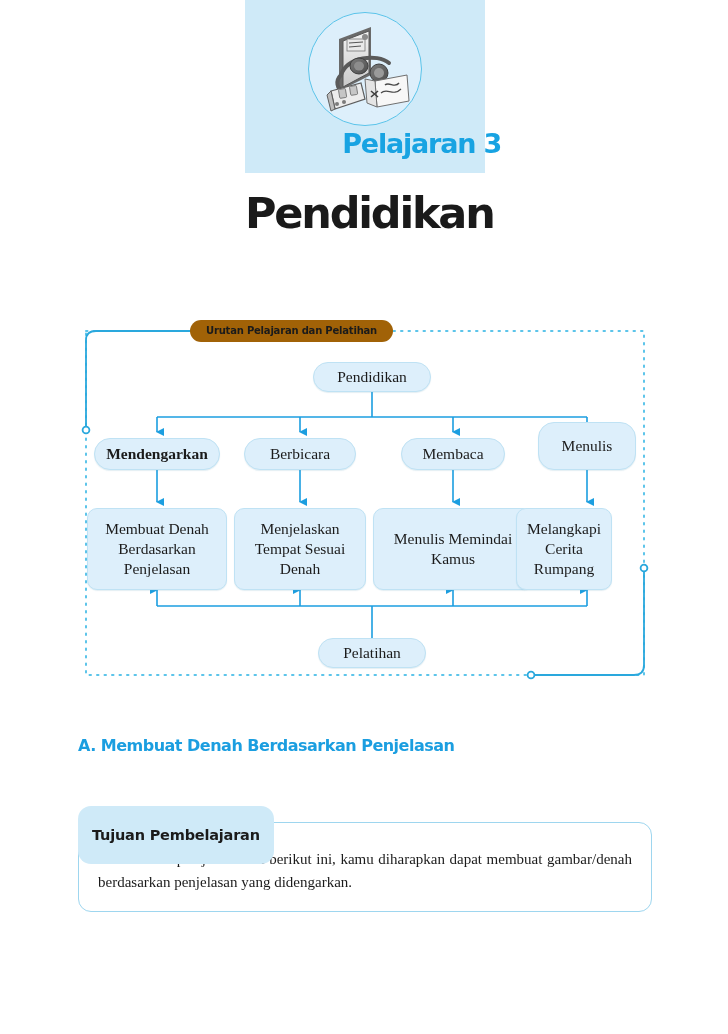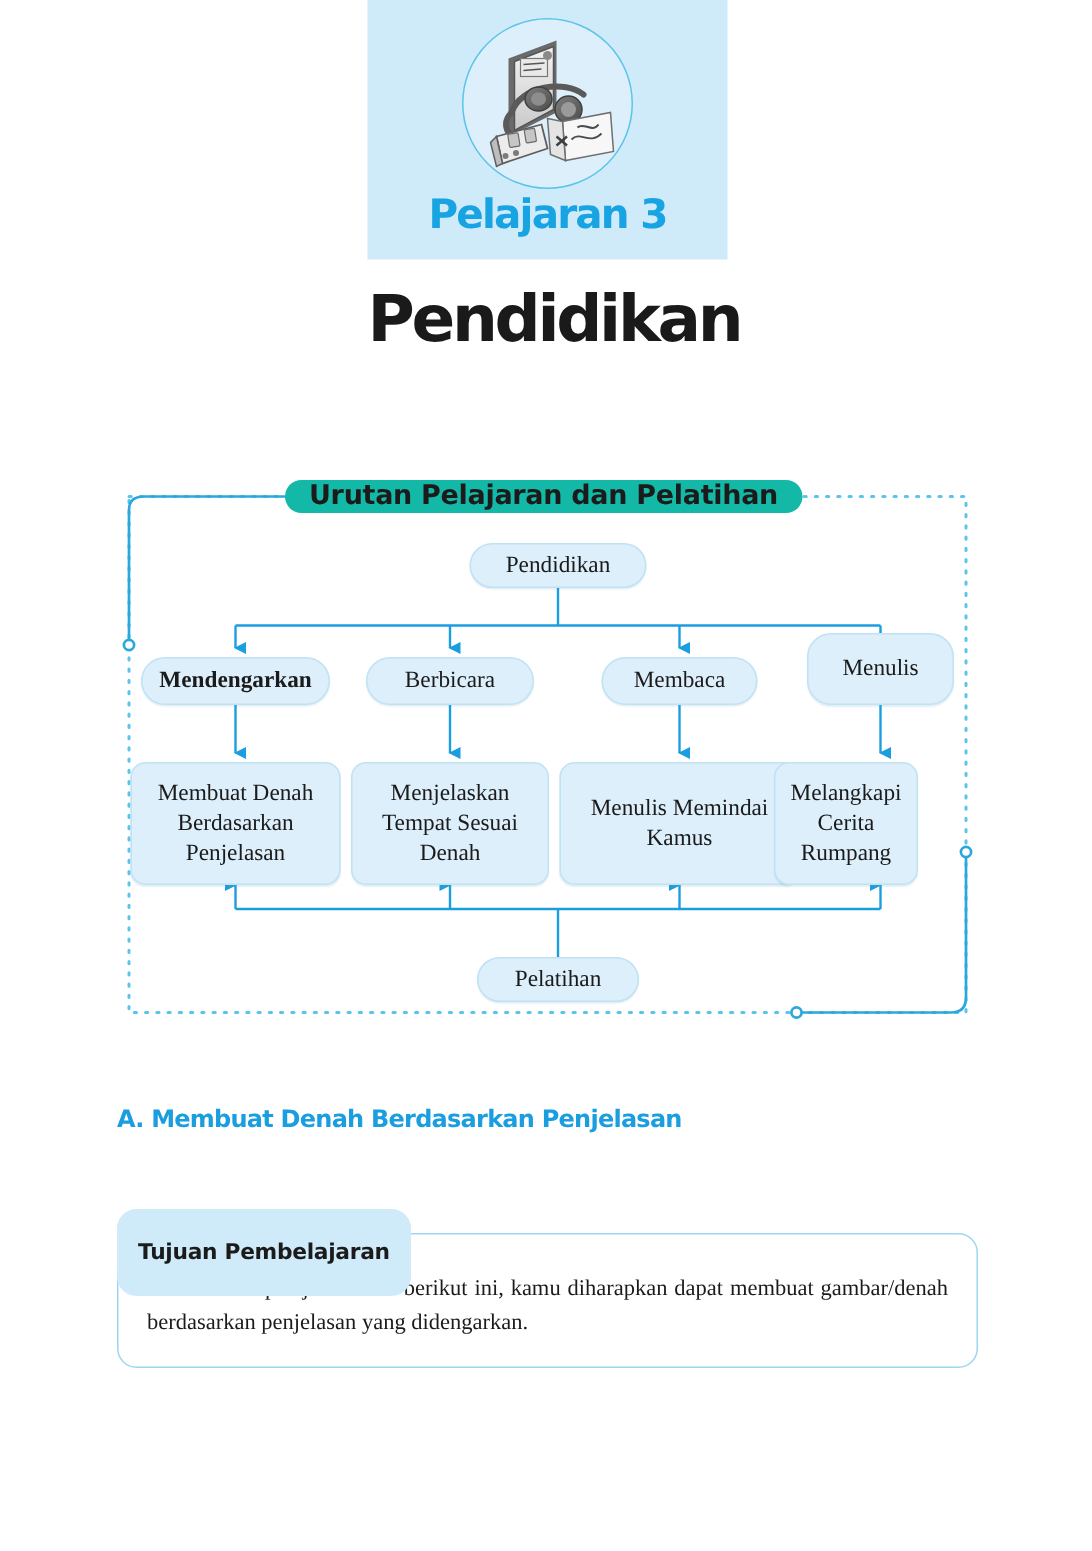--- a/index.html
+++ b/index.html
@@ -32,24 +32,24 @@
     width: 112px;
     height: 112px;
     border-radius: 50%;
     background: #ddeffb;
     border: 1.5px solid #5bc4ea;
     overflow: hidden;
   }
   .header-illustration svg { display: block; }
   .lesson-label {
     position: absolute;
-    left: 0;
+    left: 16px;
     top: 128px;
     width: 100%;
-    text-align: center;
+    text-align: right;
     font-size: 27px;
     font-weight: bold;
     letter-spacing: -1.2px;
     color: #18a3e2;
     font-family: "DejaVu Sans", sans-serif;
   }
   .page-title {
     position: absolute;
     left: 245px;
     top: 188px;
@@ -76,23 +76,23 @@
     top: 0;
   }
   .diagram-title {
     position: absolute;
     left: 112px;
     top: 2px;
     height: 22px;
     line-height: 22px;
     padding: 0 16px;
     border-radius: 11px;
-    background: #14b8a6;
-    color: #1b1b1b;
-    font-size: 18px;
+    background: #a16207;
+    color: #1b1b1b;
+    font-size: 10px;
     font-weight: bold;
     letter-spacing: -0.2px;
     font-family: "DejaVu Sans", sans-serif;
     white-space: nowrap;
   }
 
   .node {
     position: absolute;
     box-sizing: border-box;
     background: #ddeffb;

